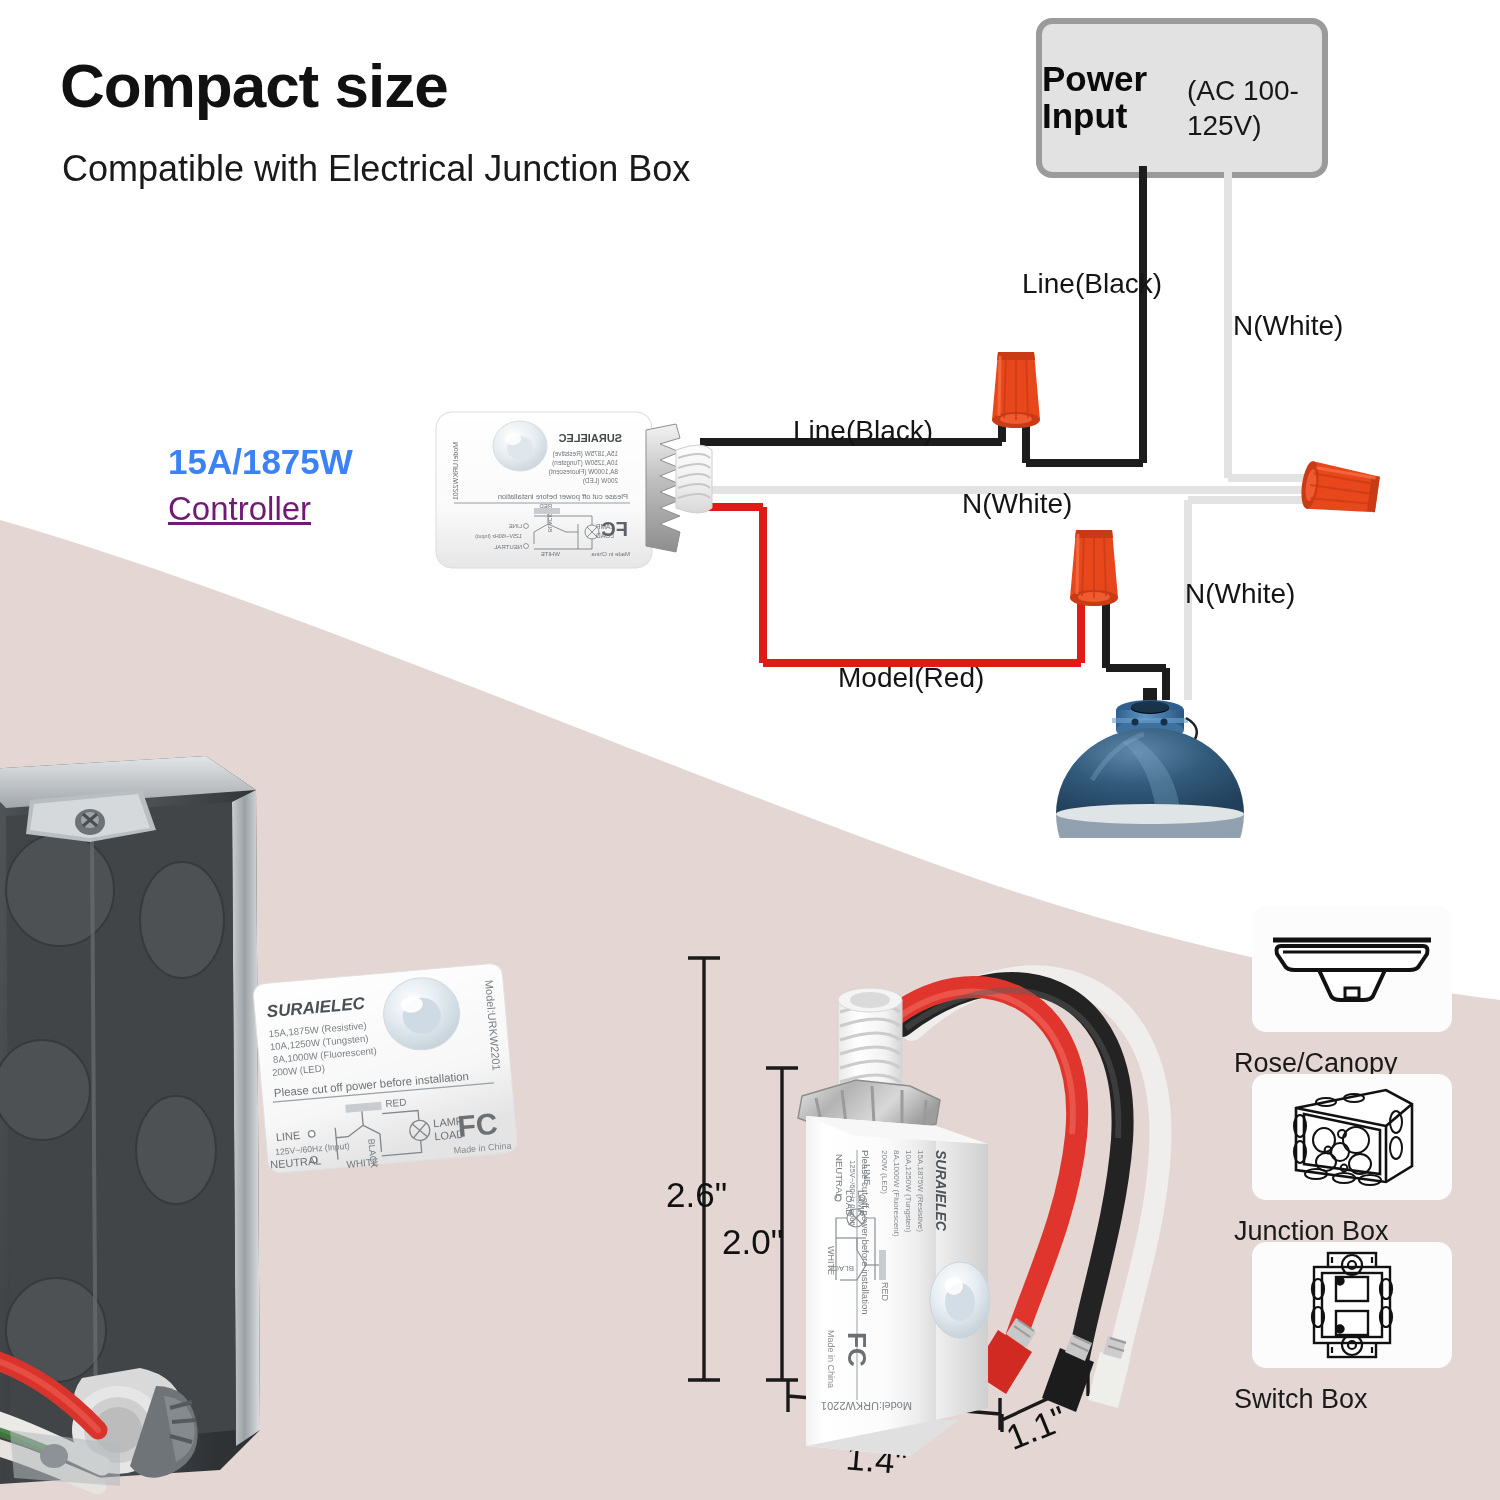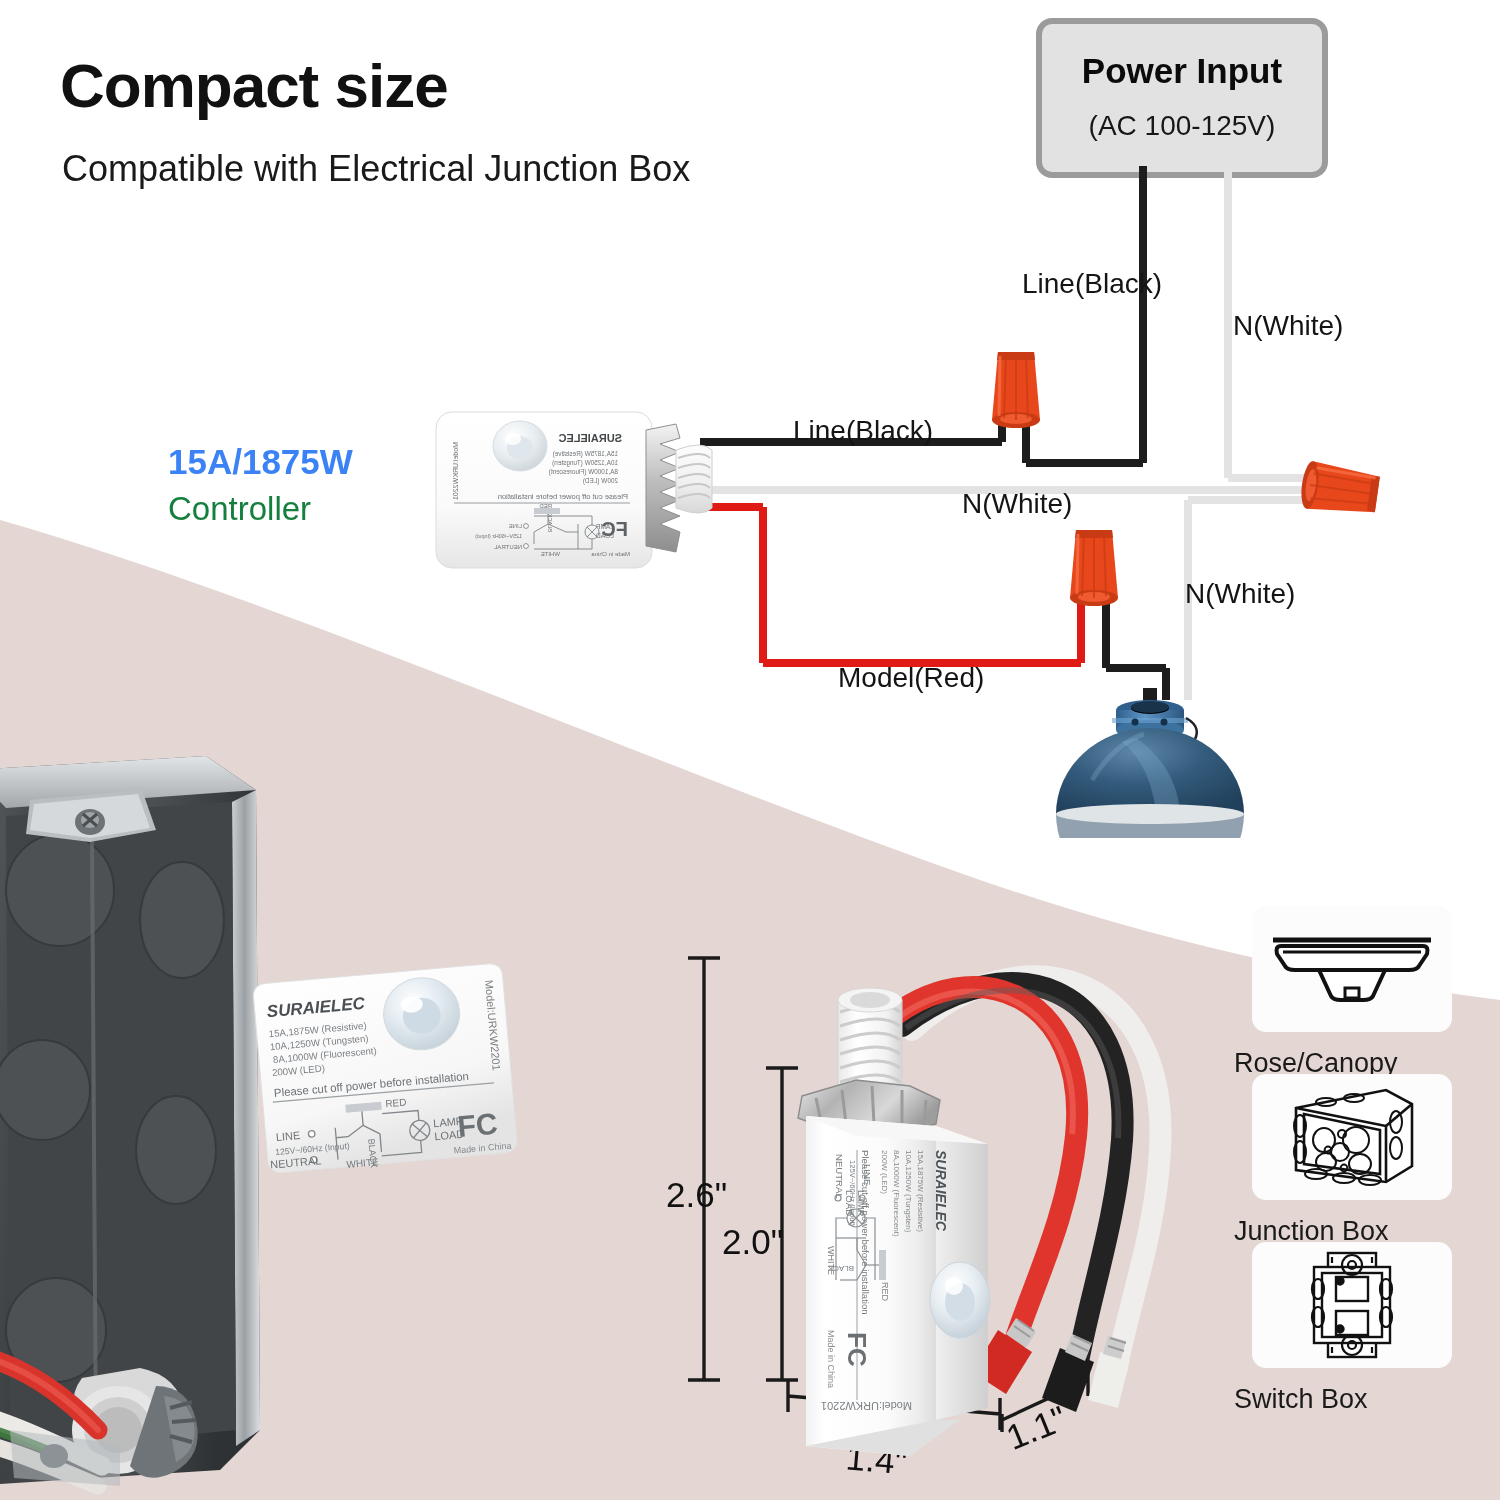--- a/index.html
+++ b/index.html
@@ -12,26 +12,26 @@
 
   
   .pinkbg{position:absolute;left:0;top:0;width:1500px;height:1500px;}
 
   
   .h1{position:absolute;left:60px;top:50px;font-size:62px;font-weight:bold;color:#111;
       letter-spacing:-1px;white-space:nowrap;font-stretch:condensed;}
   .h2{position:absolute;left:62px;top:148px;font-size:36px;color:#1a1a1a;white-space:nowrap;}
 
   .ctrl-title{position:absolute;left:168px;top:442px;font-size:35px;font-weight:bold;color:#3b82f6;white-space:nowrap;text-align:center;}
-  .ctrl-sub{position:absolute;left:168px;top:490px;font-size:33px;color:#15803d;white-space:nowrap;}
+  .ctrl-sub{position:absolute;left:168px;top:490px;font-size:33px;color:#701a75;white-space:nowrap;text-decoration:underline;}
 
   
   .pbox{position:absolute;left:1036px;top:18px;width:280px;height:148px;
         background:#e2e2e2;border:6px solid #9b9b9b;border-radius:16px;
-        display:flex;flex-direction:column;align-items:center;justify-content:center;}
+        display:flex;flex-direction:row;align-items:center;justify-content:center;}
   .pbox .t1{font-size:35px;font-weight:bold;color:#0b0b0b;line-height:1.05;}
   .pbox .t2{font-size:28px;color:#171717;line-height:1.25;margin-top:19px;}
 
   
   .wlab{position:absolute;font-size:28px;color:#141414;white-space:nowrap;}
 
   
   .dim{position:absolute;font-size:35px;color:#111;white-space:nowrap;}
 
   

